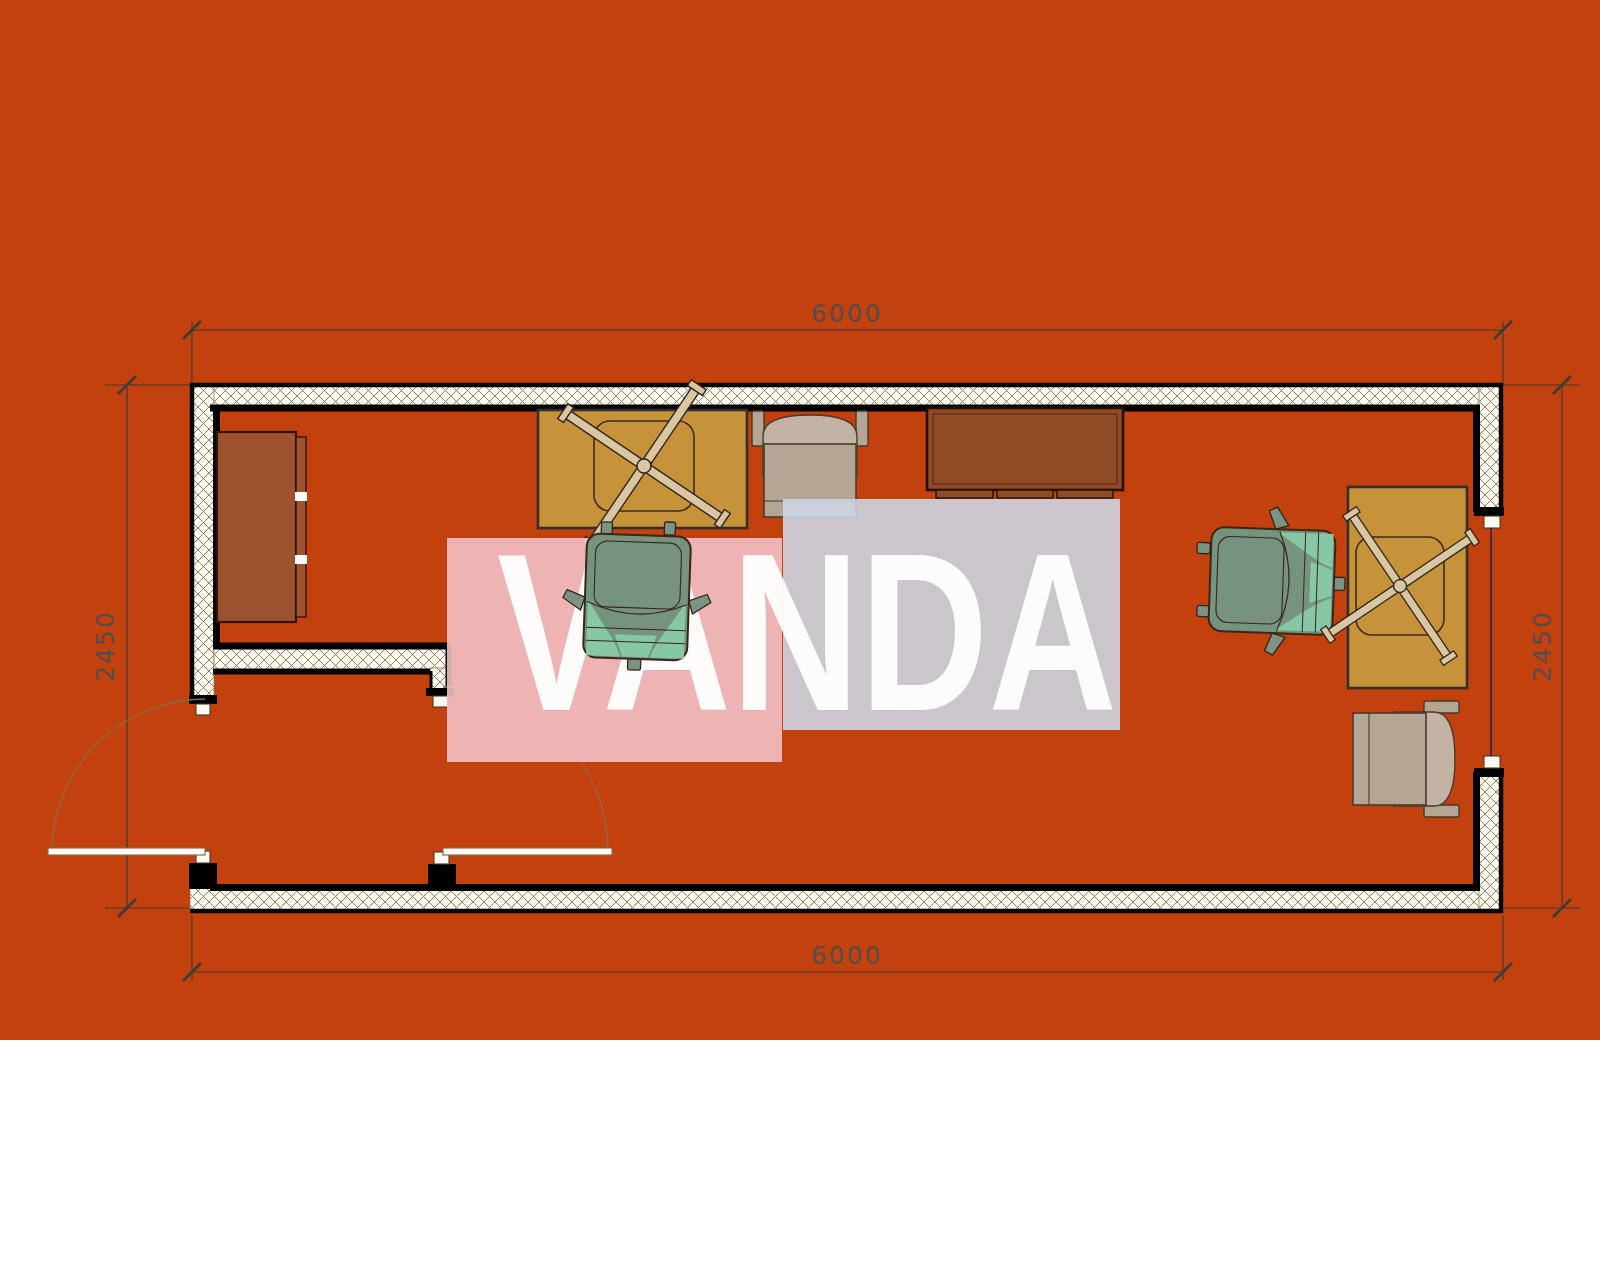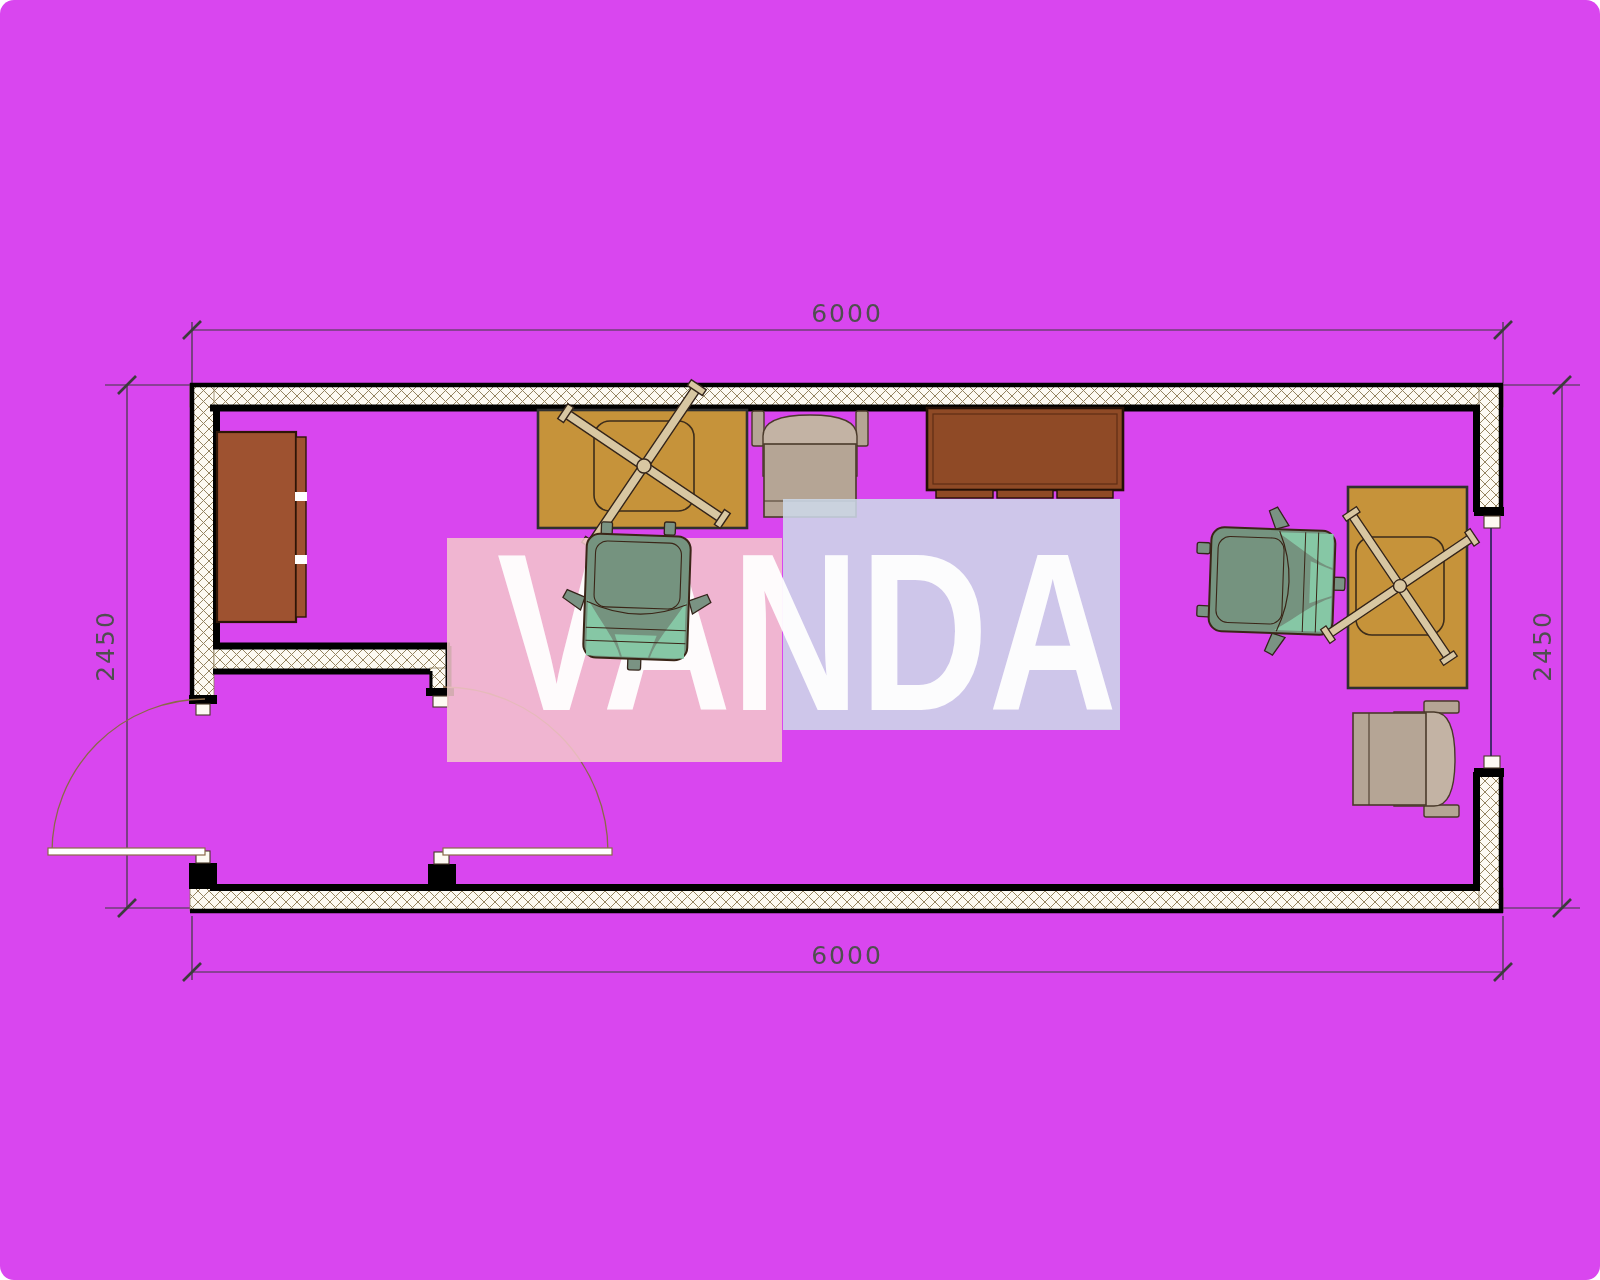--- a/index.html
+++ b/index.html
@@ -1,17 +1,17 @@
 <!DOCTYPE html>
 <html><head>
 <meta charset="utf-8">
 <style>
   html,body{margin:0;padding:0;background:#ffffff;}
-  .page{position:relative;width:1600px;height:1280px;background:#d946ef;overflow:hidden;
-        font-family:"DejaVu Sans", sans-serif;border-radius:14px;}
+  .page{position:relative;width:1600px;height:1040px;background:#c2410c;overflow:hidden;
+        font-family:"DejaVu Sans", sans-serif;}
   svg{display:block;}
   text.dim{font-family:"DejaVu Sans", sans-serif;font-size:25px;fill:#4f4f4f;letter-spacing:2px;}
   text.wm{font-family:"Liberation Sans", sans-serif;font-weight:bold;}
 </style>
 </head>
 <body>
 
 <div class="page">
 <svg width="1600" height="1280" viewBox="0 0 1600 1280">
 

